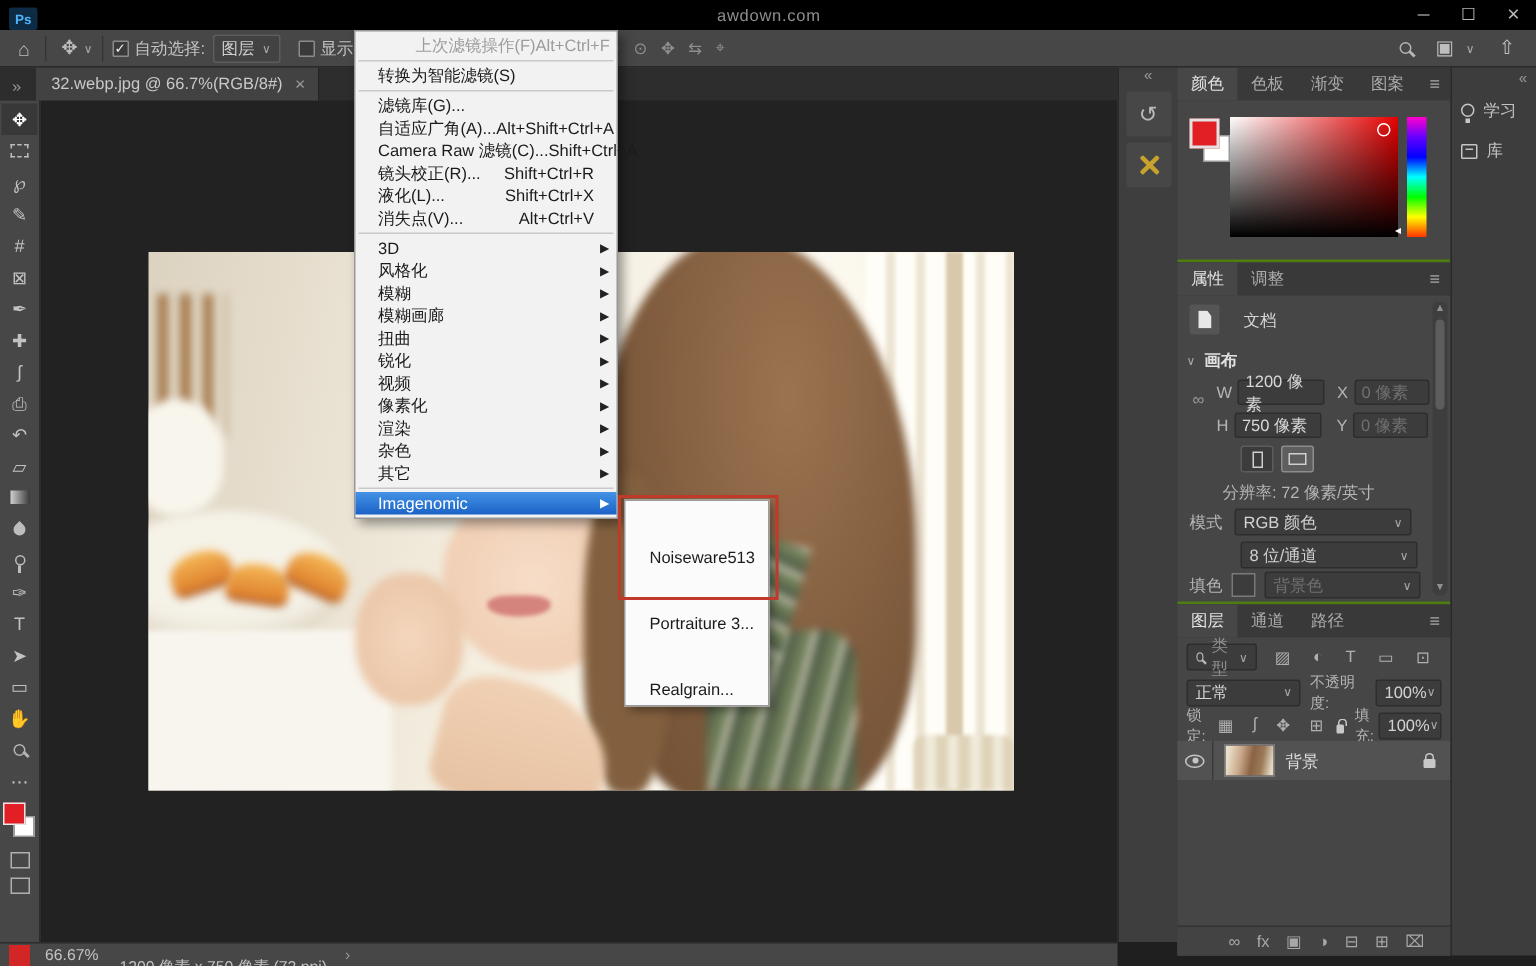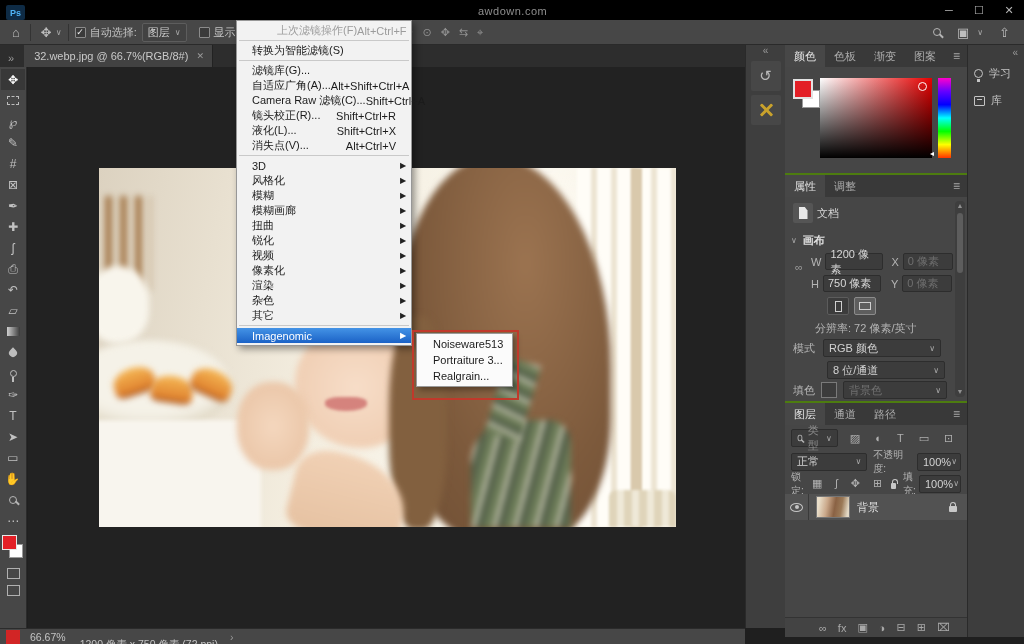--- a/index.html
+++ b/index.html
@@ -77,21 +77,21 @@
   .fm-label { flex:1; }
   .fm-short { margin-right:4px; }
   .fm-arrow { width:11px; font-size:8px; color:#222; }
   .fm-row.disabled { color:#9c9c9c;padding-left:40px; }
   .fm-row.highlight { background:linear-gradient(#4493e6,#1b62c6); color:#fff;gap:20px; }
   .fm-row.highlight .fm-arrow { color:#fff; }
   .fm-sep { height:1px; background:#c9c9c9; margin:2px 2px; }
 
   
   #submenu { left:416px; top:333px; width:97px; background:#fbfbfb; border:1px solid #9a9a9a; box-shadow:3px 3px 6px rgba(0,0,0,.35); padding:2px 0; z-index:110; }
-  .sm-row { height:16px; line-height:16px; padding-left:16px; font-size:11px; color:#1b1b1b; white-space:nowrap; }
+  .sm-row { height:16px; line-height:16px; padding-left:16px; font-size:11px; color:#1b1b1b; white-space:nowrap;margin-top:28px; }
   #annotation-rect { left:412px; top:330px; width:107px; height:70px; border:2px solid #c0392b; z-index:120; pointer-events:none; }
 
   
   #dock-narrow { left:745px; top:45px; width:40px; height:583px; background:#3e3e3e; border-left:1px solid #2a2a2a; z-index:5; }
   #dock-narrow .collapse { text-align:center; color:#9a9a9a; font-size:10px; height:12px; }
   .dock-btn { width:30px; height:30px; margin:4px auto; background:#474747; border-radius:2px; display:flex; align-items:center; justify-content:center; color:#b9b9b9; font-size:15px; }
   .goldx { position:relative; width:16px; height:16px; }
   .goldx::before,.goldx::after { content:""; position:absolute; left:7px; top:0; width:3px; height:16px; background:#c9a22c; border-radius:1px; }
   .goldx::before { transform:rotate(45deg); } .goldx::after { transform:rotate(-45deg); }
 
@@ -429,21 +429,21 @@
     <div id="cp-hue" style="background: linear-gradient(rgb(255, 0, 204), rgb(102, 0, 255), rgb(0, 0, 255), rgb(0, 255, 255), rgb(0, 255, 0), rgb(255, 255, 0), rgb(255, 51, 0));"></div>
     <div id="cp-hue-tri">◂</div>
   </div>
 
   <div class="panel" id="panel-props">
     <div class="ptabs" id="props-tabs">
         <span class="ptab active">属性</span>
         <span class="ptab">调整</span>
         <span class="pmenu">≡</span>
       </div>
-    <div class="prow" style="left:8px;top:28px;gap:4px">
+    <div class="prow" style="left:8px;top:28px;gap:16px">
       <div id="doc-icon-box">
           <span class="page-i"></span>
         </div>
       <span class="plabel" style="color:#d5d5d5">文档</span>
     </div>
     <div class="prow" style="left:6px;top:58px;gap:6px">
       <span class="chev">∨</span>
       <span style="color:#e0e0e0;font-size:11px;font-weight:bold">画布</span>
     </div>
     <span class="abs" style="left:10px;top:86px;color:#9a9a9a;font-size:11px">∞</span>

